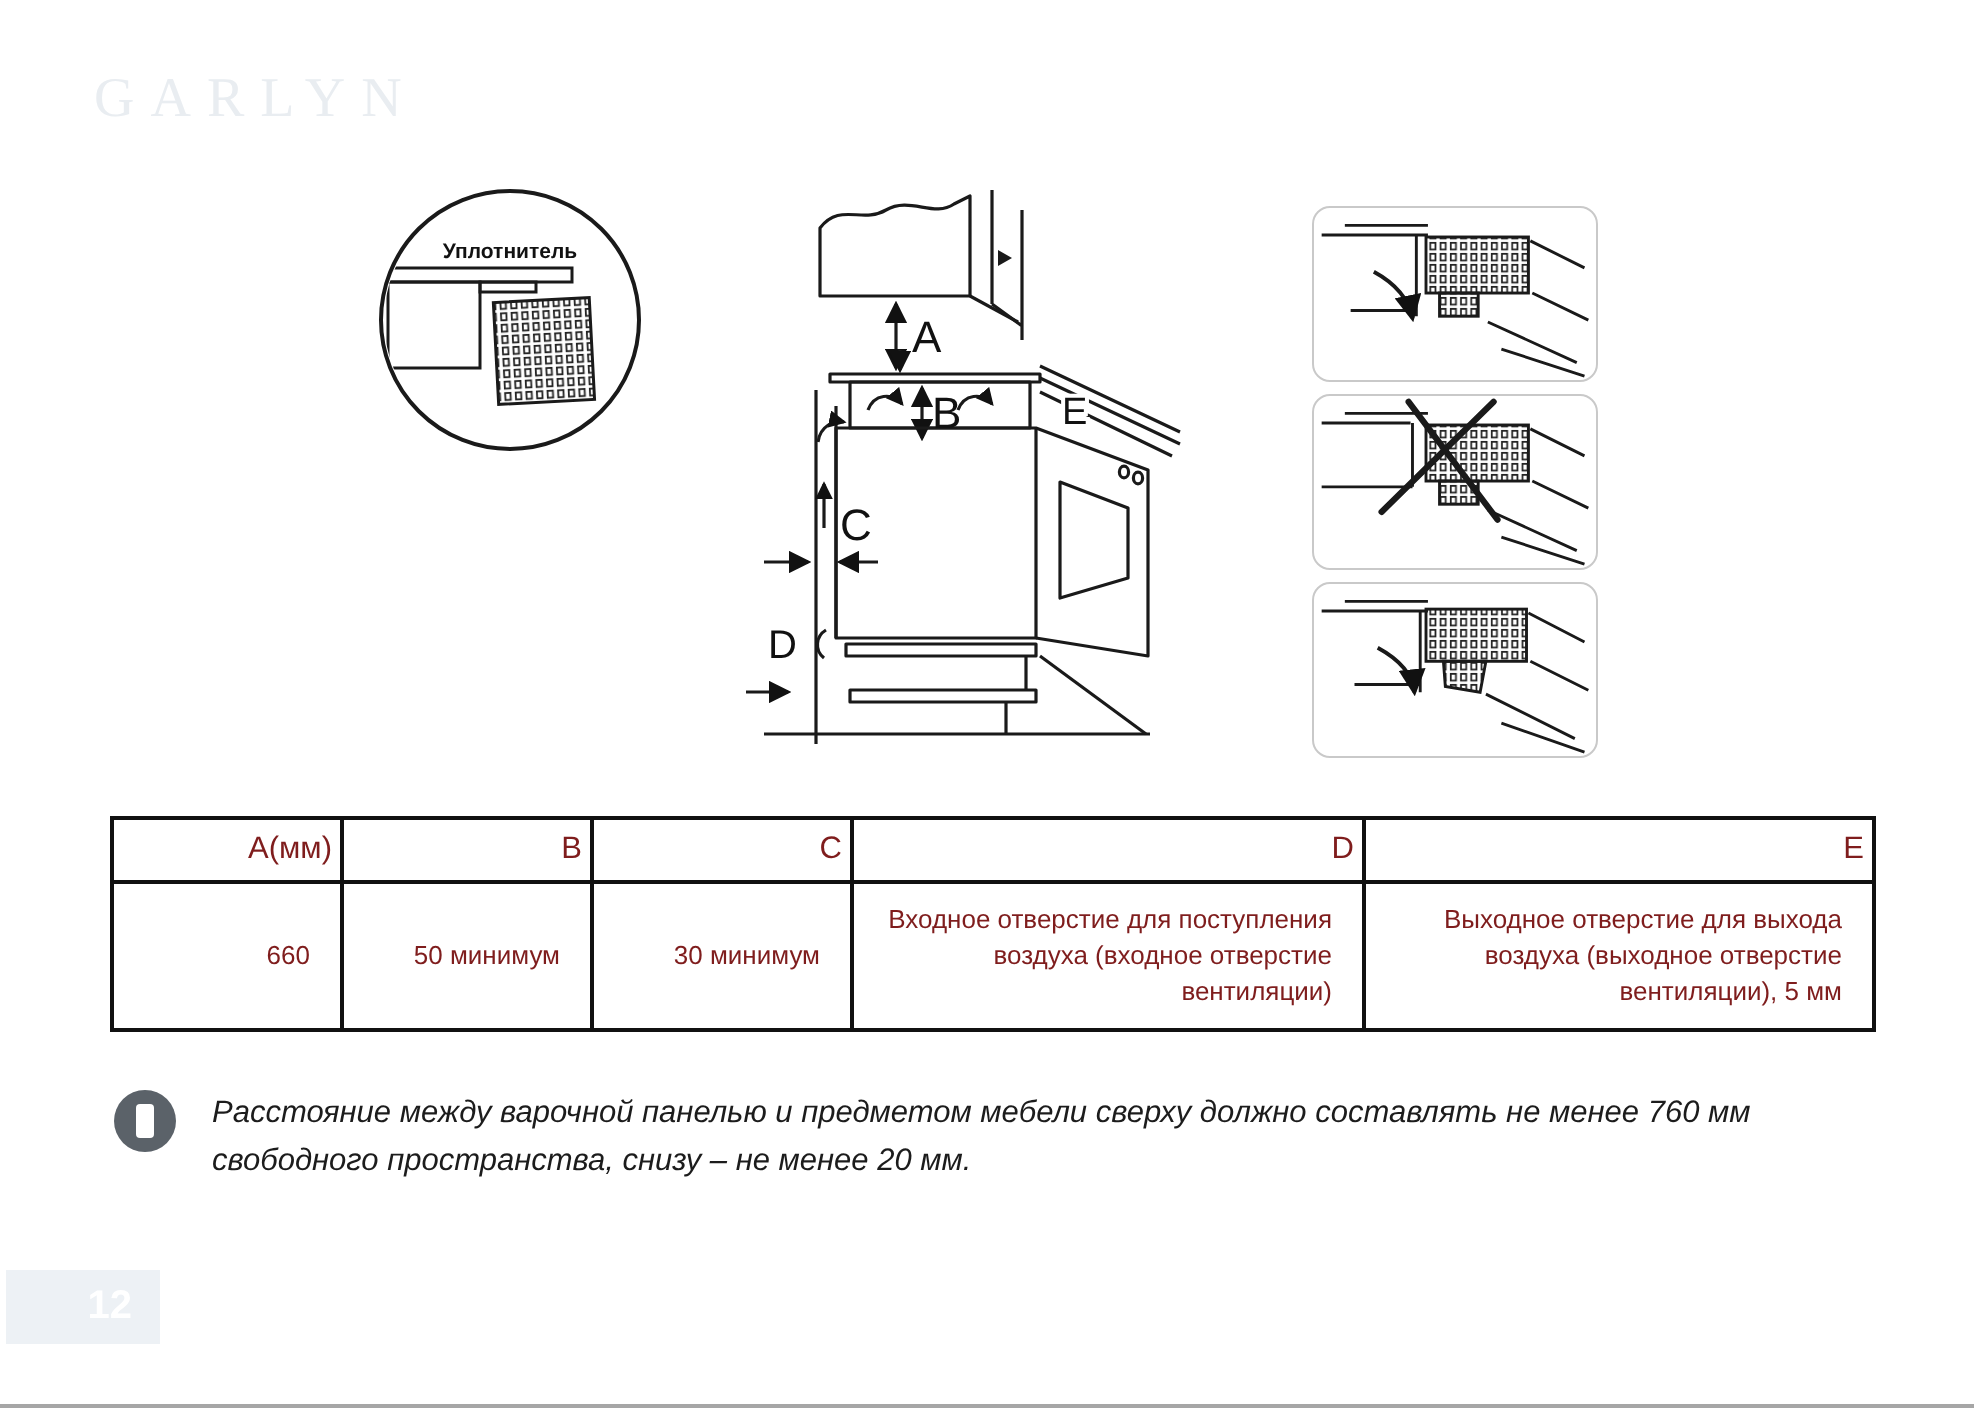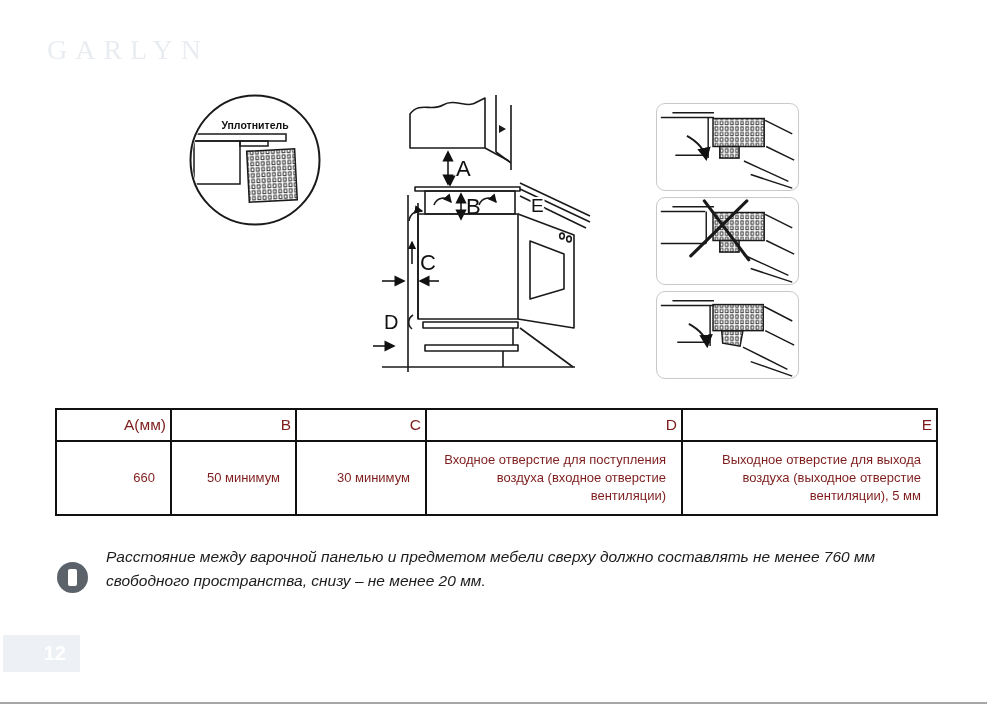--- a/index.html
+++ b/index.html
@@ -14,21 +14,21 @@
   svg text{font-family:"Liberation Sans",sans-serif;}
 
   table.dims{position:absolute;left:55px;top:408px;width:881px;border-collapse:collapse;
              table-layout:fixed;background:#fff;}
   table.dims th,table.dims td{border:2px solid #111;text-align:right;vertical-align:middle;
              font-weight:400;color:#7f1d1d;}
   table.dims th{height:26px;font-size:15.5px;padding:2px 4px;}
   table.dims td{height:64px;font-size:13px;line-height:1.38;padding:4px 15px;}
   col.c1{width:115px}col.c2{width:125px}col.c3{width:130px}col.c4{width:256px}col.c5{width:255px}
 
-  .note{position:absolute;left:57px;top:545px;display:flex;gap:18px;align-items:flex-end;}
+  .note{position:absolute;left:57px;top:545px;display:flex;gap:18px;align-items:flex-start;}
   .note-icon{flex:0 0 auto;width:31px;height:31px;border-radius:50%;background:#5b6269;position:relative;}
   .note-icon .bar{position:absolute;left:11px;top:7px;width:9px;height:17px;background:#fff;border-radius:2px;}
   .note-text{margin:0;max-width:790px;font-size:15.5px;font-style:italic;line-height:1.55;color:#1c1c1c;}
 
   .page-badge{position:absolute;left:3px;top:635px;width:77px;height:37px;background:#edf1f5;
               display:flex;align-items:center;justify-content:flex-end;padding-right:14px;
               box-sizing:border-box;color:#fff;font-weight:700;font-size:20px;}
   .footer-strip{position:absolute;left:0;top:702px;width:987px;height:10px;
                 border-top:2px solid #a6a6a6;background:linear-gradient(180deg,#ececec,#fbfbfb);box-sizing:border-box;}
 </style>

